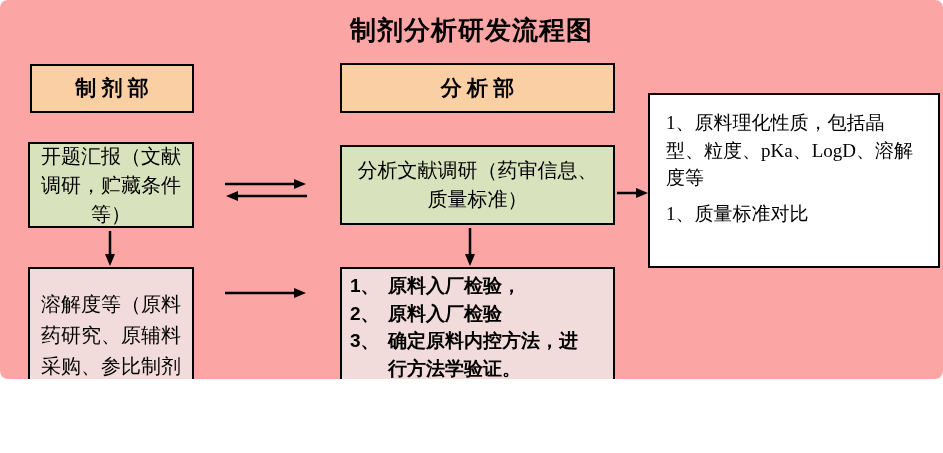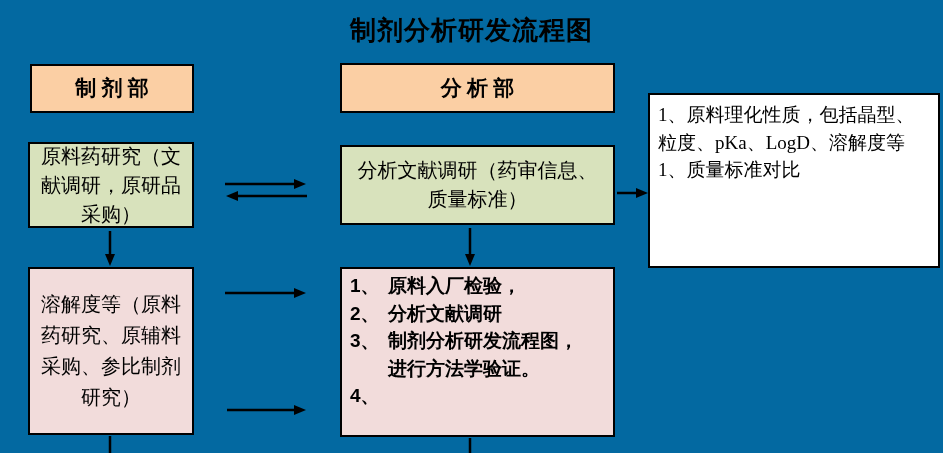--- a/index.html
+++ b/index.html
@@ -1,22 +1,23 @@
 <!DOCTYPE html>
 <html><head>
 <meta charset="utf-8">
 <style>
   html,body{margin:0;padding:0;background:#ffffff;}
   .canvas{
     position:relative;
-    width:943px;height:453px;
-    background:#0369a1;
+    width:943px;height:379px;
+    background:#fca5a5;
     font-family:"Liberation Serif","DejaVu Serif",serif;
     color:#000;
     overflow:hidden;
+    border-radius:8px;
   }
   .title{
     position:absolute;left:0;top:13px;width:100%;
     text-align:center;
     font-size:26px;font-weight:bold;
     letter-spacing:1px;
   }
   .box{
     position:absolute;
     border:2px solid #000;
@@ -34,21 +35,21 @@
   .stage1{background:#D8E2BC;}
   .stage2{background:#F2DCDB;}
   .note{
     background:#FFFFFF;
     display:block;
     text-align:left;
     font-size:19px;
     line-height:27.5px;
     padding:6px 8px;
   }
-  .note p{margin:0;}
+  .note p{margin:8px;}
   .tasks{
     display:block;
     text-align:left;
     font-size:19px;
     line-height:27.5px;
     padding:3px 8px;
   }
   .task-row{display:flex;}
   .task-num{width:38px;flex:0 0 38px;font-weight:bold;font-family:"Liberation Sans","DejaVu Sans",sans-serif;}
   .task-text{width:205px;flex:0 0 205px;font-weight:bold;}
@@ -64,42 +65,42 @@
 </head>
 <body>
 
 <div class="canvas">
 
   <div class="title">制剂分析研发流程图</div>
 
   <div class="box dept" id="dept-left">制 剂 部</div>
   <div class="box dept" id="dept-center">分 析 部</div>
 
-  <div class="box stage1" id="kickoff">原料药研究（文献调研，原研品采购）</div>
+  <div class="box stage1" id="kickoff">开题汇报（文献调研，贮藏条件等）</div>
   <div class="box stage1" id="literature">分析文献调研（药审信息、质量标准）</div>
 
   <div class="box note" id="note-box">
     <p>1、原料理化性质，包括晶型、粒度、pKa、LogD、溶解度等</p>
     <p>1、质量标准对比</p>
   </div>
 
   <div class="box stage2" id="preform">溶解度等（原料药研究、原辅料采购、参比制剂研究）</div>
 
   <div class="box stage2 tasks" id="tasks-box">
     <div class="task-row">
       <span class="task-num">1、</span>
       <span class="task-text">原料入厂检验，</span>
     </div>
     <div class="task-row">
       <span class="task-num">2、</span>
-      <span class="task-text">分析文献调研</span>
+      <span class="task-text">原料入厂检验</span>
     </div>
     <div class="task-row">
       <span class="task-num">3、</span>
-      <span class="task-text">制剂分析研发流程图，进行方法学验证。</span>
+      <span class="task-text">确定原料内控方法，进行方法学验证。</span>
     </div>
     <div class="task-row">
       <span class="task-num">4、</span>
     </div>
   </div>
 
   <svg class="overlay" width="943" height="453" viewBox="0 0 943 453">
     <defs>
       <marker id="ah" markerWidth="12" markerHeight="10" refX="1" refY="5" orient="auto" markerUnits="userSpaceOnUse">
         <path d="M0,0 L12,5 L0,10 z" fill="#000"></path>

